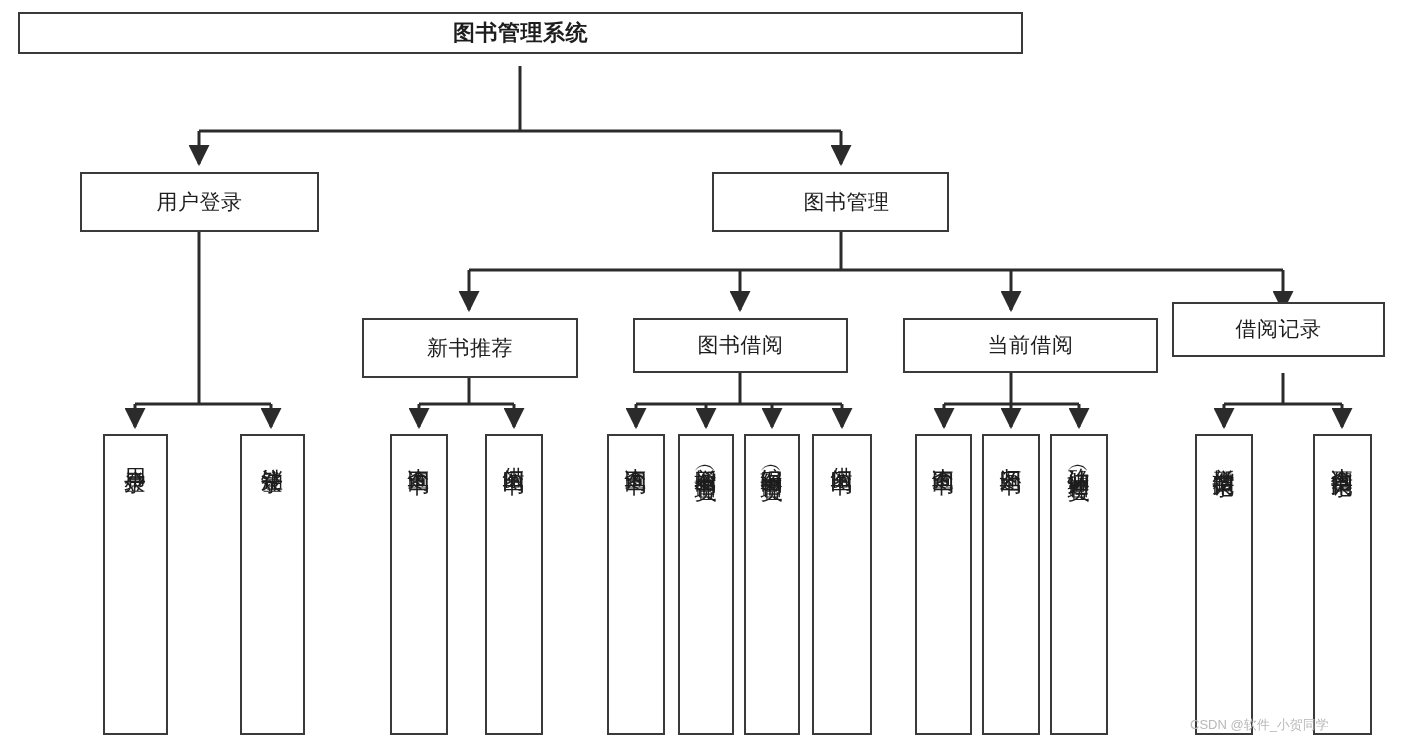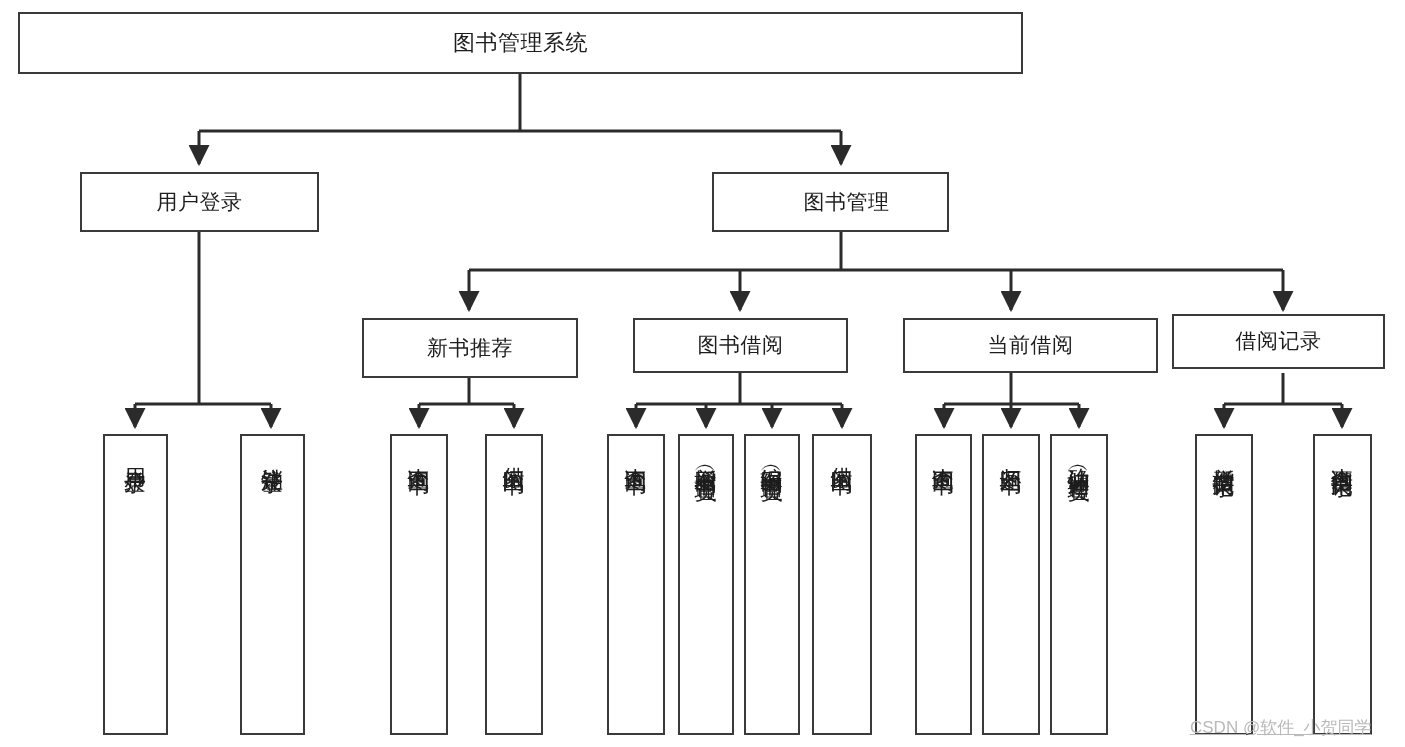--- a/index.html
+++ b/index.html
@@ -62,26 +62,25 @@
     text-orientation: upright;
     font-size: 22px;
     line-height: 1.05;
     letter-spacing: 2px;
     white-space: nowrap;
   }
   .watermark {
     position: absolute;
     left: 1190px;
     top: 716px;
-    font-size: 17px;
+    font-size: 13px;
     color: #b9b9b9;
     white-space: nowrap;
     z-index: 3;
     font-family: "Liberation Sans", "DejaVu Sans", sans-serif;
-    text-decoration: underline;
   }
 </style>
 </head>
 <body>
 
 <div id="canvas">
 
   <svg id="edges" viewBox="0 0 1405 747" width="1405" height="747" aria-hidden="true">
     <defs>
       <marker id="arrow" viewBox="0 0 10 10" refX="9" refY="5" markerWidth="7" markerHeight="7" orient="auto-start-reverse">
@@ -125,21 +124,21 @@
       <path d="M 1011 404 L 1011 427" marker-end="url(#arrow)"></path>
       <path d="M 1079 404 L 1079 427" marker-end="url(#arrow)"></path>
 
       <path d="M 1283 373 L 1283 404"></path>
       <path d="M 1224 404 L 1342 404"></path>
       <path d="M 1224 404 L 1224 427" marker-end="url(#arrow)"></path>
       <path d="M 1342 404 L 1342 427" marker-end="url(#arrow)"></path>
     </g>
   </svg>
 
-  <div class="node horiz root" style="left:18px; top:12px; width:1005px; height:62px;">
+  <div class="node horiz root" style="left:18px; top:12px; width:1005px; height:42px;font-weight:bold;">
     <span class="node-label">图书管理系统</span>
   </div>
 
   <div class="node horiz" style="left:80px; top:172px; width:239px; height:60px;">
     <span class="node-label">用户登录</span>
   </div>
 
   <div class="node horiz" style="left:712px; top:172px; width:237px; height:60px;padding-left:32px;">
     <span class="node-label">图书管理</span>
   </div>
@@ -149,21 +148,21 @@
   </div>
 
   <div class="node horiz" style="left:633px; top:318px; width:215px; height:55px;align-items:center;">
     <span class="node-label">图书借阅</span>
   </div>
 
   <div class="node horiz" style="left:903px; top:318px; width:255px; height:55px;">
     <span class="node-label">当前借阅</span>
   </div>
 
-  <div class="node horiz" style="left:1172px; top:314px; width:213px; height:55px;">
+  <div class="node horiz" style="left:1172px; top:302px; width:213px; height:55px;">
     <span class="node-label">借阅记录</span>
   </div>
 
   <div class="node vert" style="left:103px; top:434px; width:65px; height:301px;">
     <span class="node-label">用户登录</span>
   </div>
 
   <div class="node vert" style="left:240px; top:434px; width:65px; height:301px;">
     <span class="node-label">注销登录</span>
   </div>

